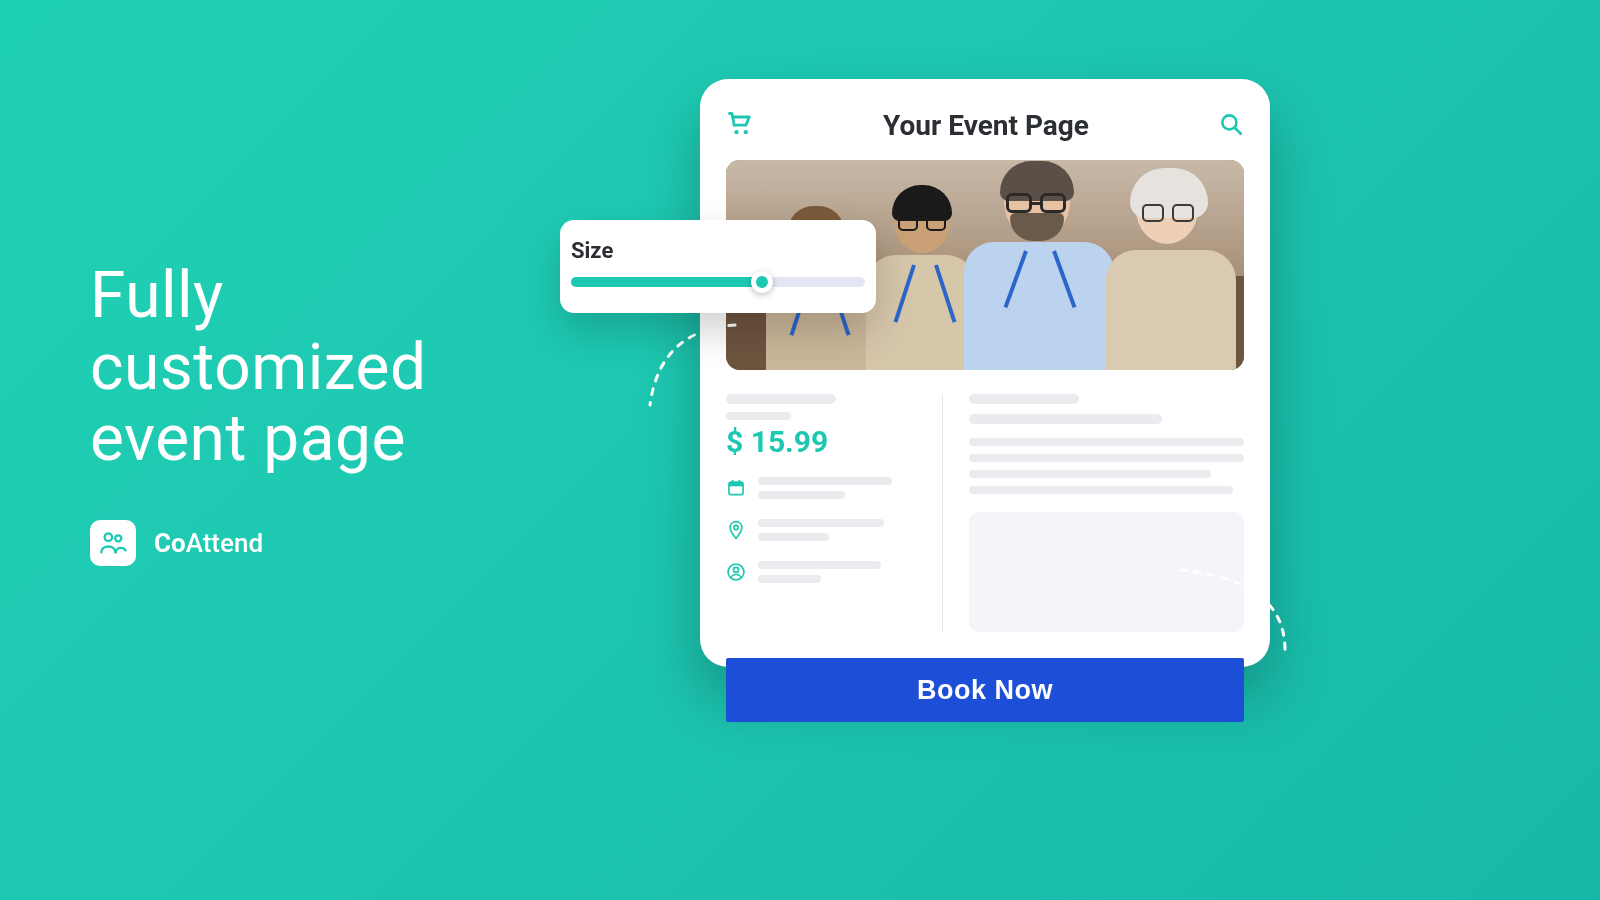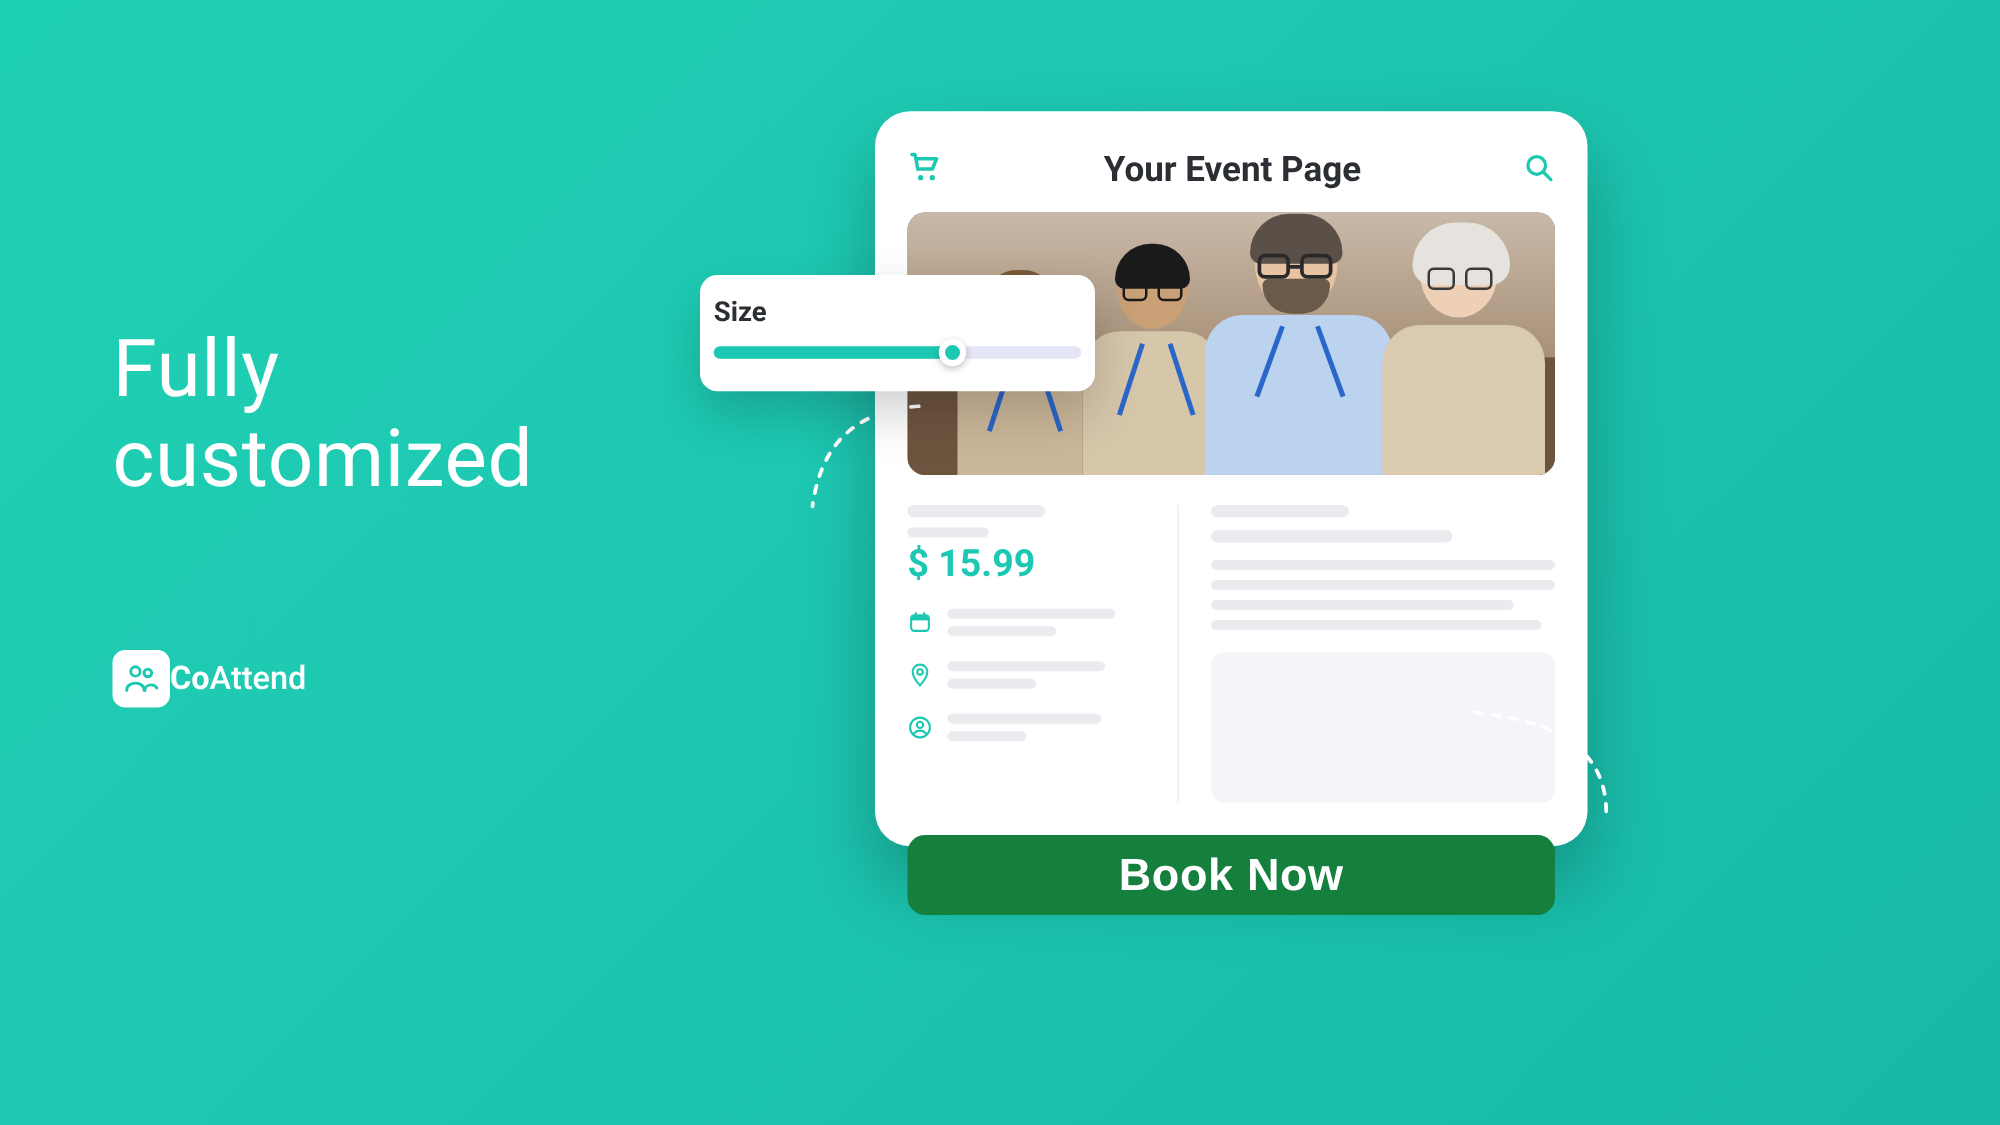--- a/index.html
+++ b/index.html
@@ -11,53 +11,53 @@
   }
 
   
   .hero {
     position: absolute; left: 90px; top: 260px; color: #fff;
   }
   .hero h1 {
     font-size: 64px; font-weight: 400; line-height: 1.12; letter-spacing: .5px;
   }
   .brand {
-    position: absolute; left: 90px; top: 520px; display: flex; align-items: center; color:#fff;
+    position: absolute; left: 90px; top: 520px; display: flex; align-items: center; gap: 18px; color:#fff;
   }
   .brand-logo {
     width: 46px; height: 46px; background:#fff; border-radius:10px; display:flex; align-items:center; justify-content:center;
   }
   .brand-name { font-size: 26px; font-weight:500;}
   .brand-name b { font-weight:700; }
 
   
   .card {
-    position:absolute; left: 700px; top: 89px; width: 570px; height: 588px;
+    position:absolute; left: 700px; top: 79px; width: 570px; height: 588px;
     background:#fff; border-radius: 28px; box-shadow: 0 30px 60px rgba(0,0,0,.25);
     padding: 30px 26px 28px;
   }
   .card-header { display:flex; align-items:center; justify-content:space-between; margin-bottom:18px;}
   .card-title { font-size:28px; font-weight:700; color:#2b2e33; }
 
   .hero-img { width:100%; height:210px; border-radius:14px; overflow:hidden; background:#8b6a55; position:relative; }
 
   .body { display:flex; gap:26px; margin-top:24px; }
   .colL { width:190px; }
   .colR { flex:1; }
   .ph { background:#e9ebef; border-radius:6px; }
   .ph.sm{height:8px;} .ph.md{height:10px;}
   .price { color:#1dc8b2; font-size:30px; font-weight:700; margin:4px 0 18px;}
   .meta-row{display:flex;align-items:center;gap:12px;margin-bottom:20px;}
   .meta-row svg{flex:none;}
   .divider{width:1px;background:#e7e9ee;}
   .content-box{height:120px;background:#f4f5f8;border-radius:10px;margin-top:18px;}
 
   .book-btn{
-    margin-top:26px;width:100%;height:64px;background:#15803d;border:none;border-radius:14px;
-    color:#fff;font-size:36px;font-weight:700;letter-spacing:.5px;cursor:pointer;
+    margin-top:26px;width:100%;height:64px;background:#1d4ed8;border:none;border-radius:2px;
+    color:#fff;font-size:27px;font-weight:700;letter-spacing:.5px;cursor:pointer;
   }
 
   
   .size-pop{
     position:absolute;left:560px;top:220px;width:316px;background:#fff;border-radius:14px;
     box-shadow:0 18px 40px rgba(0,0,0,.18);padding:18px 11px 26px;z-index:3;
   }
   .pop-title{font-size:22px;font-weight:700;color:#2b2e33;margin-bottom:14px;}
   .slider-track{position:relative;height:10px;background:#e4e6f5;border-radius:6px;}
   .slider-fill{position:absolute;left:0;top:0;height:10px;border-radius:6px;background:#1dc8b2;}
@@ -88,20 +88,21 @@
 </style>
 </head>
 <body>
 
 <div class="canvas">
 
   <div class="hero">
     <h1>
       <span>Fully</span><br>
       <span>customized</span><br>
+      <span>event page</span>
     </h1>
   </div>
 
   <div class="brand">
     <div class="brand-logo">
       <svg width="28" height="28" viewBox="0 0 24 24">
         <circle cx="8" cy="7" r="3.2" fill="none" stroke="#1dc8b2" stroke-width="2"></circle>
         <circle cx="16.5" cy="8" r="2.6" fill="none" stroke="#1dc8b2" stroke-width="2"></circle>
         <path d="M2 20c0-3.2 2.8-5 6-5s6 1.8 6 5" fill="none" stroke="#1dc8b2" stroke-width="2" stroke-linecap="round"></path>
         <path d="M14.5 20c0-2.4 2-3.8 4.3-3.8 1.6 0 3.2.8 3.9 2.1" fill="none" stroke="#1dc8b2" stroke-width="2" stroke-linecap="round"></path>

